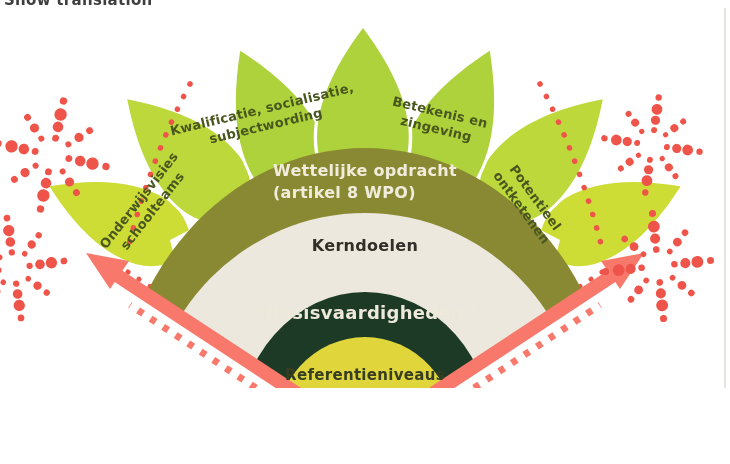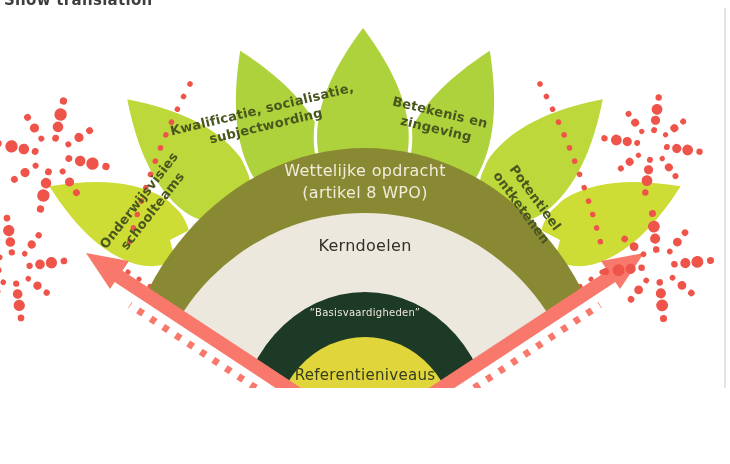--- a/index.html
+++ b/index.html
@@ -13,30 +13,30 @@
     letter-spacing:.3px;
   }
   .diagram-svg{position:absolute;left:0;top:0;}
   .petal{stroke:#ffffff;stroke-width:6;paint-order:stroke;}
   .leaf-label{
     position:absolute;white-space:pre-line;text-align:center;
     font-size:13px;font-weight:600;color:#49571f;line-height:1.28;letter-spacing:.2px;
     transform-origin:center center;
   }
   .band-label{
-    position:absolute;white-space:pre-line;text-align:center;
-    font-weight:400;letter-spacing:.3px;line-height:1.4;
+    position:absolute;white-space:pre-line;text-align:left;
+    font-weight:700;letter-spacing:.3px;line-height:1.4;
   }
   #lbl-left-outer{left:146px;top:206px;transform:translate(-50%,-50%) rotate(-52deg);}
   #lbl-left-inner{left:264px;top:118px;transform:translate(-50%,-50%) rotate(-13.5deg);}
   #lbl-right-inner{left:438px;top:121px;transform:translate(-50%,-50%) rotate(13.5deg);}
   #lbl-right-outer{left:528px;top:203px;transform:translate(-50%,-50%) rotate(54deg);}
   #lbl-statutory{left:365px;top:182px;transform:translate(-50%,-50%);font-size:16px;color:#f1ecdb;}
   #lbl-core{left:365px;top:246px;transform:translate(-50%,-50%);font-size:16px;color:#312f28;}
-  #lbl-basic{left:365px;top:313px;transform:translate(-50%,-50%);font-size:10px;color:#eee9db;}
+  #lbl-basic{left:365px;top:313px;transform:translate(-50%,-50%);font-size:18px;color:#eee9db;}
   #lbl-ref{left:365px;top:388px;transform:translate(-50%,-50%);font-size:15px;color:#363d20;line-height:1.65;}
 </style>
 </head>
 <body>
 
 <div class="page">
 
   <div class="show-translation">Show translation</div>
 
   <svg class="diagram-svg" width="730" height="464" viewBox="0 0 730 464">

